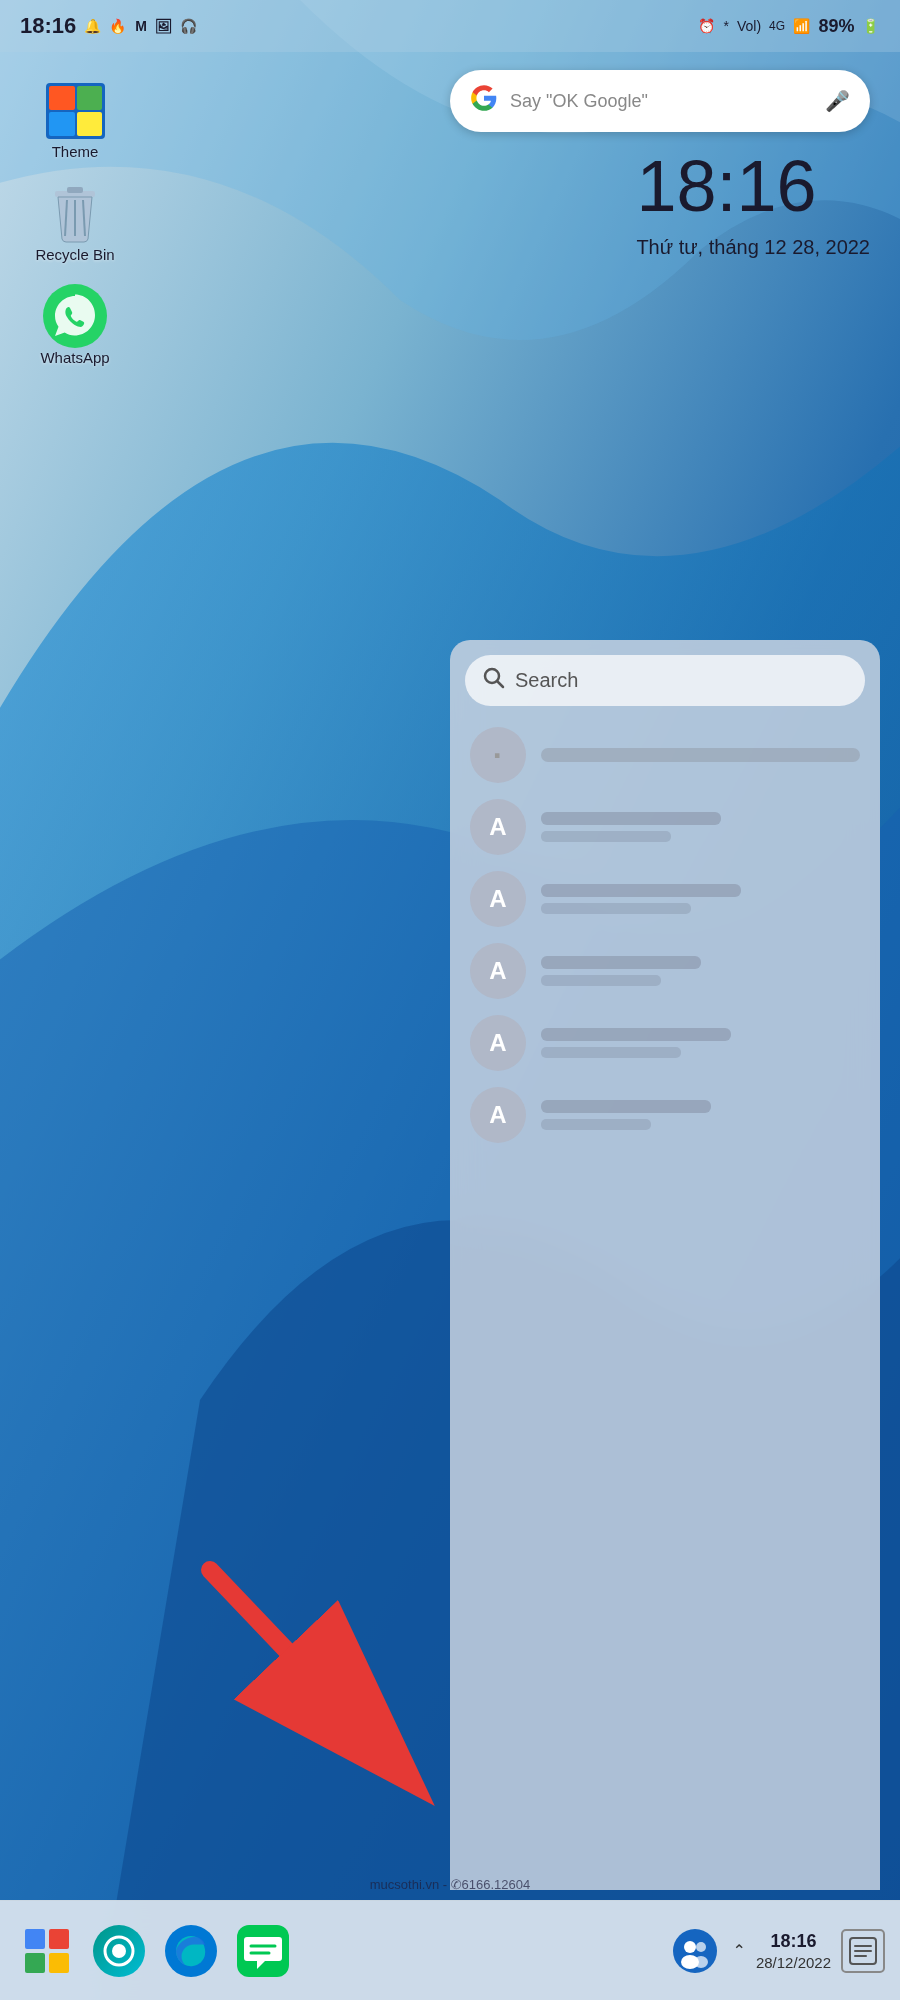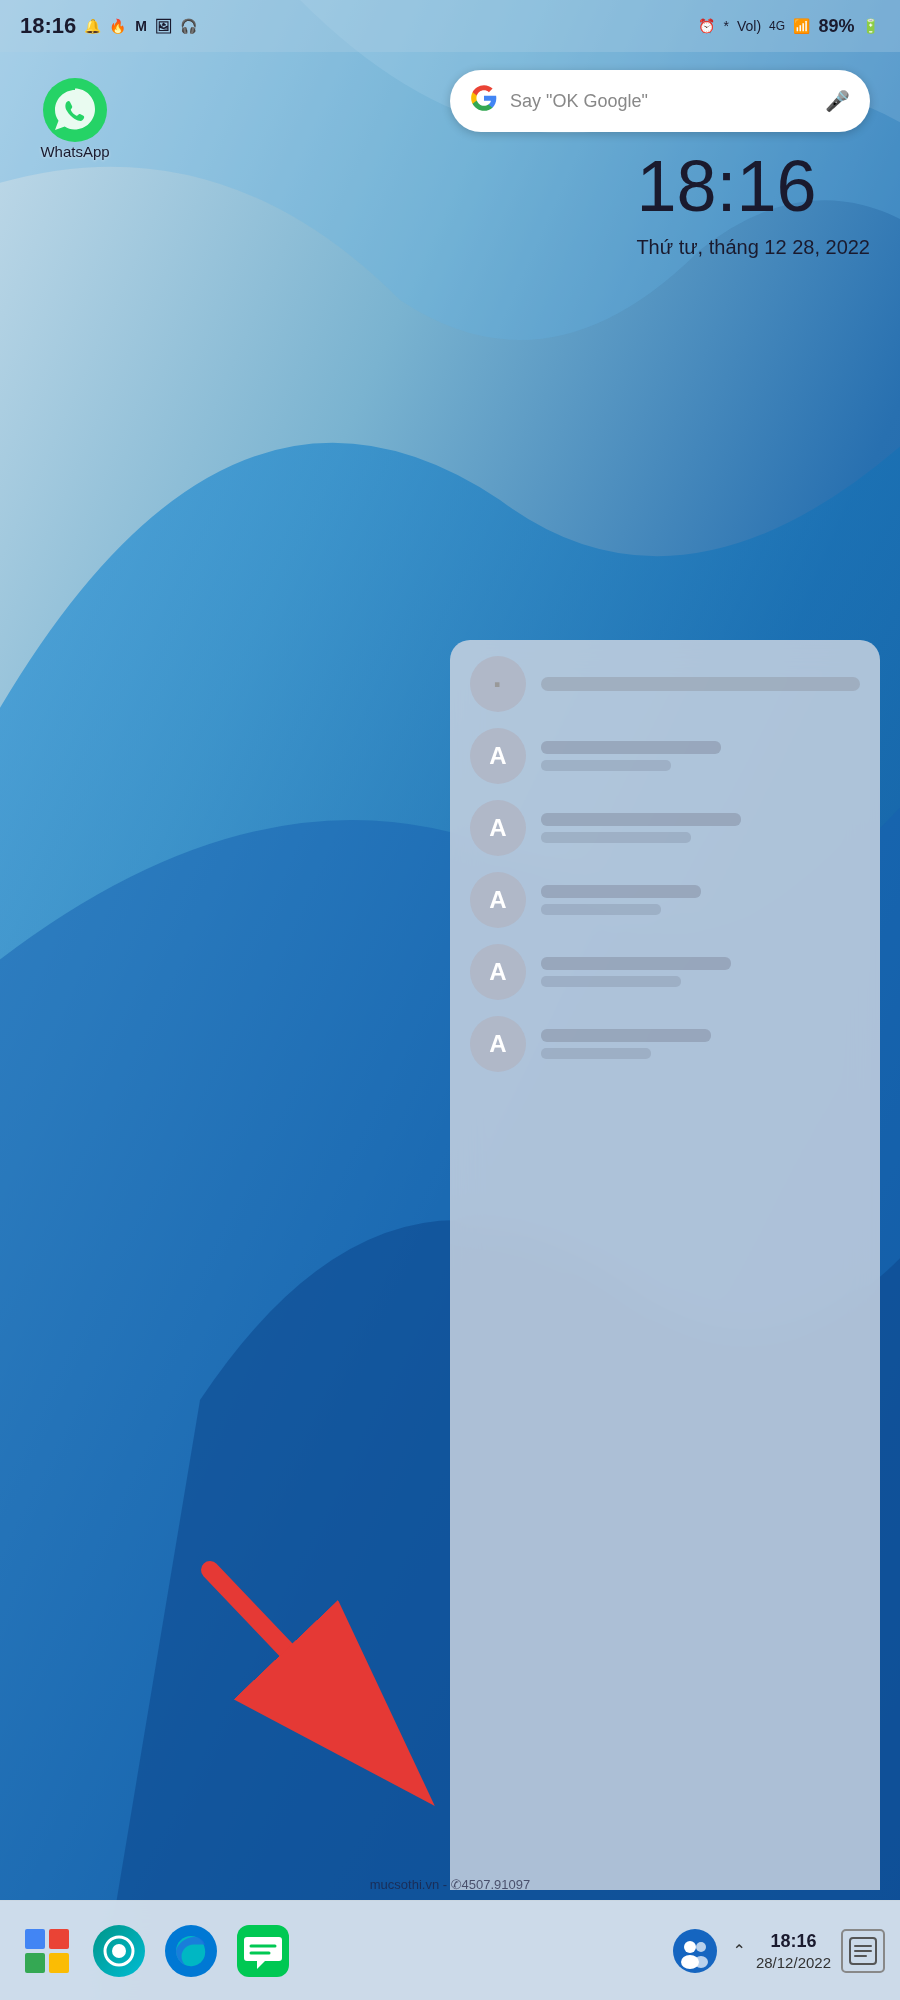--- a/index.html
+++ b/index.html
@@ -359,37 +359,71 @@
 
 <div class="clock-widget">
   <div class="clock-time">18:16</div>
   <div class="clock-date">Thứ tư, tháng 12 28, 2022</div>
 </div>
 
 <div class="desktop-icons">
 
 
 
-
+  <div class="desktop-icon">
+    <div style="width:65px;height:65px;display:flex;align-items:center;justify-content:center;">
+      <svg width="65" height="60" viewBox="0 0 65 60">
+        <rect x="3" y="2" width="59" height="56" rx="4" ry="4" fill="#1565c0"></rect>
+        <rect x="6" y="5" width="26" height="24" rx="2" fill="#ff5722"></rect>
+        <rect x="34" y="5" width="25" height="24" rx="2" fill="#4caf50"></rect>
+        <rect x="6" y="31" width="26" height="24" rx="2" fill="#2196f3"></rect>
+        <rect x="34" y="31" width="25" height="24" rx="2" fill="#ffeb3b"></rect>
+      </svg>
+    </div>
+    <span class="icon-label">Theme</span>
+  </div>
+
+  <div class="desktop-icon">
+    <div style="width:65px;height:65px;display:flex;align-items:center;justify-content:center;">
+      <svg width="50" height="60" viewBox="0 0 50 60">
+        <rect x="5" y="7" width="40" height="6" rx="2" fill="#b0c4d8"></rect>
+        <path d="M8,13 L42,13 L38,55 Q37,58 34,58 L16,58 Q13,58 12,55 Z" fill="#b0c4d8" stroke="#7a9ab0" stroke-width="1"></path>
+        <line x1="25" y1="16" x2="25" y2="52" stroke="#7a9ab0" stroke-width="2"></line>
+        <line x1="17" y1="16" x2="15" y2="52" stroke="#7a9ab0" stroke-width="2"></line>
+        <line x1="33" y1="16" x2="35" y2="52" stroke="#7a9ab0" stroke-width="2"></line>
+        <rect x="17" y="3" width="16" height="6" rx="2" fill="#90a8be"></rect>
+      </svg>
+    </div>
+    <span class="icon-label">Recycle Bin</span>
+  </div>
 
   <div class="desktop-icon">
     <div style="width:65px;height:65px;display:flex;align-items:center;justify-content:center;">
       <svg width="65" height="65" viewBox="0 0 65 65">
         <circle cx="32" cy="32" r="32" fill="#25d366"></circle>
         <path d="M32,12 C21,12 12,21 12,32 C12,36 13.3,39.7 15.5,42.7 L12,52 L21.7,48.6 C24.5,50.5 27.9,51.6 31.5,51.6 C43,51.6 52,42.6 52,31.1 C52,19.6 43,10.6 32,10.6 Z" fill="white" opacity="0.9"></path>
         <path d="M23,25 C23.5,24 24.5,23 25.5,23 C26,23 26.5,23 27,24 L29,28 C29.5,29 29,30 28.5,30.5 C28,31 27.5,31.5 28,32.5 C29,34.5 31,36.5 33,37.5 C34,38 34.5,37.5 35,37 C35.5,36.5 36,36 37,36 L40,37.5 C41,38 41.5,39 41,40 C40.5,41 39,43 37.5,43 C35,43 28,40 24,33 C21.5,29.5 22.5,26 23,25 Z" fill="#25d366"></path>
       </svg>
     </div>
     <span class="icon-label">WhatsApp</span>
   </div>
 
 
 </div>
 
 <div class="app-drawer">
+  <div class="drawer-search">
+    <span class="search-icon-drawer">
+      <svg width="22" height="22" viewBox="0 0 22 22" fill="none">
+        <circle cx="9" cy="9" r="7" stroke="#555" stroke-width="2.5"></circle>
+        <line x1="14" y1="14" x2="20" y2="20" stroke="#555" stroke-width="2.5" stroke-linecap="round"></line>
+      </svg>
+    </span>
+    <span class="search-placeholder">Search</span>
+  </div>
 
   <div class="app-list">
 
     <div class="app-list-item">
       <div class="app-list-avatar dot" style="font-size:32px;color:#999;">·</div>
       <div class="app-list-text" style="width:80px;"></div>
     </div>
 
     <div class="app-list-item">
       <div class="app-list-avatar">A</div>
@@ -436,21 +470,21 @@
 <svg class="arrow-svg" width="300" height="300" viewBox="0 0 300 300">
   <defs>
     <marker id="arrowhead" markerWidth="12" markerHeight="8" refX="10" refY="4" orient="auto">
       <polygon points="0 0, 12 4, 0 8" fill="#e53935"></polygon>
     </marker>
   </defs>
   <path d="M 30 30 L 230 240" stroke="#e53935" stroke-width="18" fill="none" marker-end="url(#arrowhead)" stroke-linecap="round"></path>
 </svg>
 
 <div class="watermark">
-  <span>mucsothi.vn - ✆4507.91097</span>
+  <span>mucsothi.vn - ✆6166.12604</span>
 </div>
 
 <div class="taskbar">
   <div class="taskbar-left">
 
     <div class="taskbar-icon">
       <svg width="50" height="50" viewBox="0 0 50 50">
         <rect x="3" y="3" width="20" height="20" rx="2" fill="#4285f4"></rect>
         <rect x="27" y="3" width="20" height="20" rx="2" fill="#ea4335"></rect>
         <rect x="3" y="27" width="20" height="20" rx="2" fill="#34a853"></rect>

